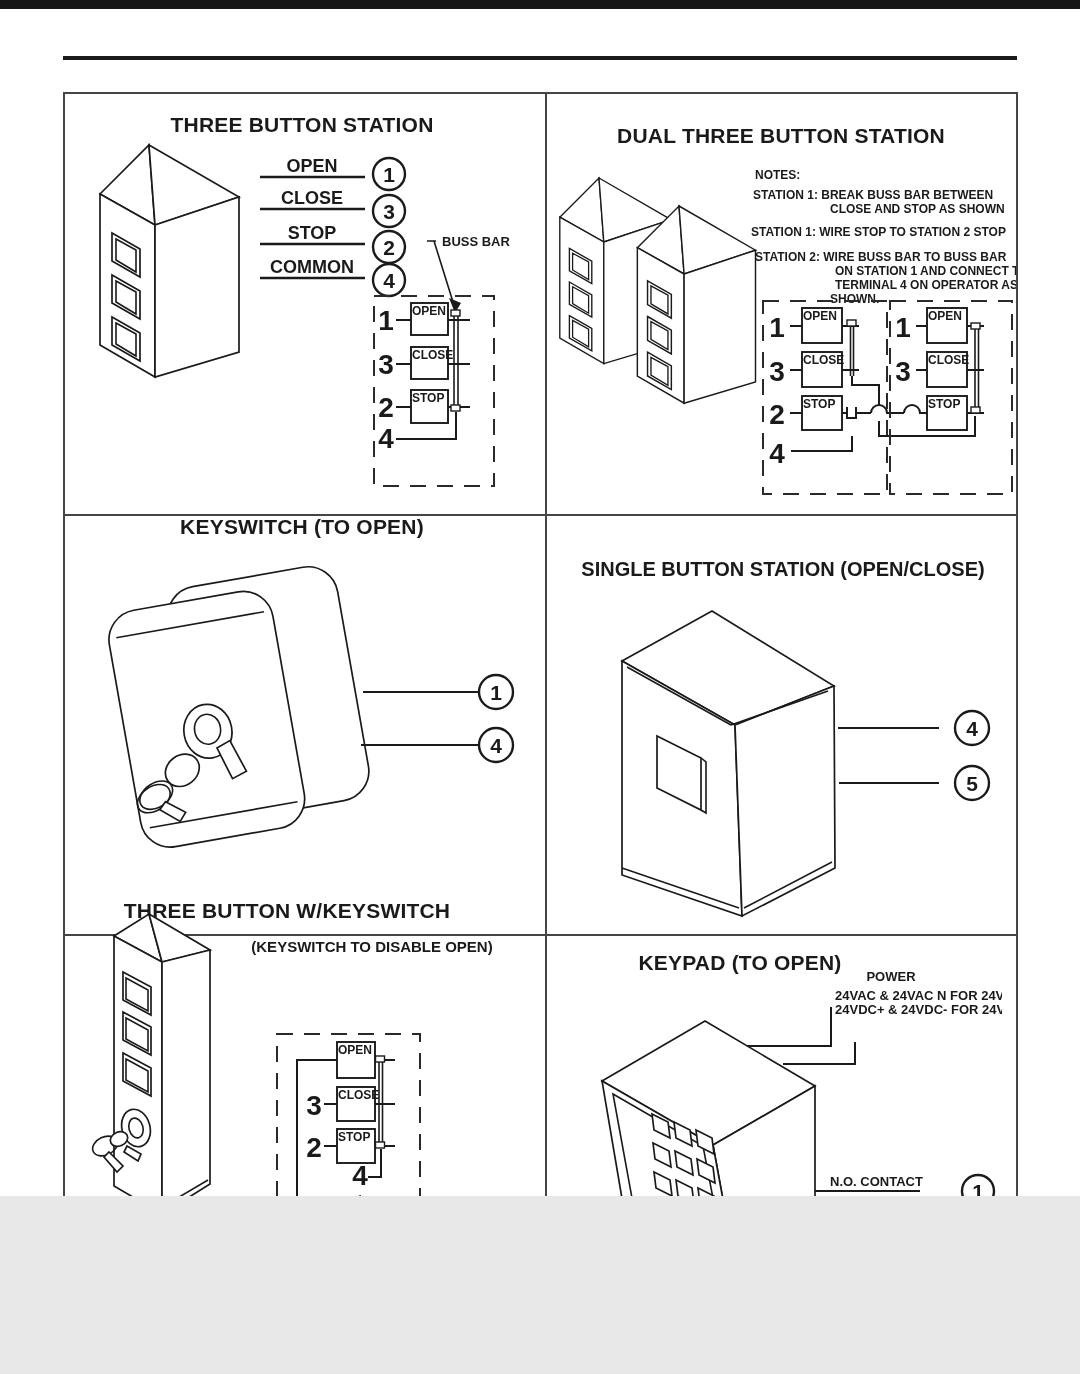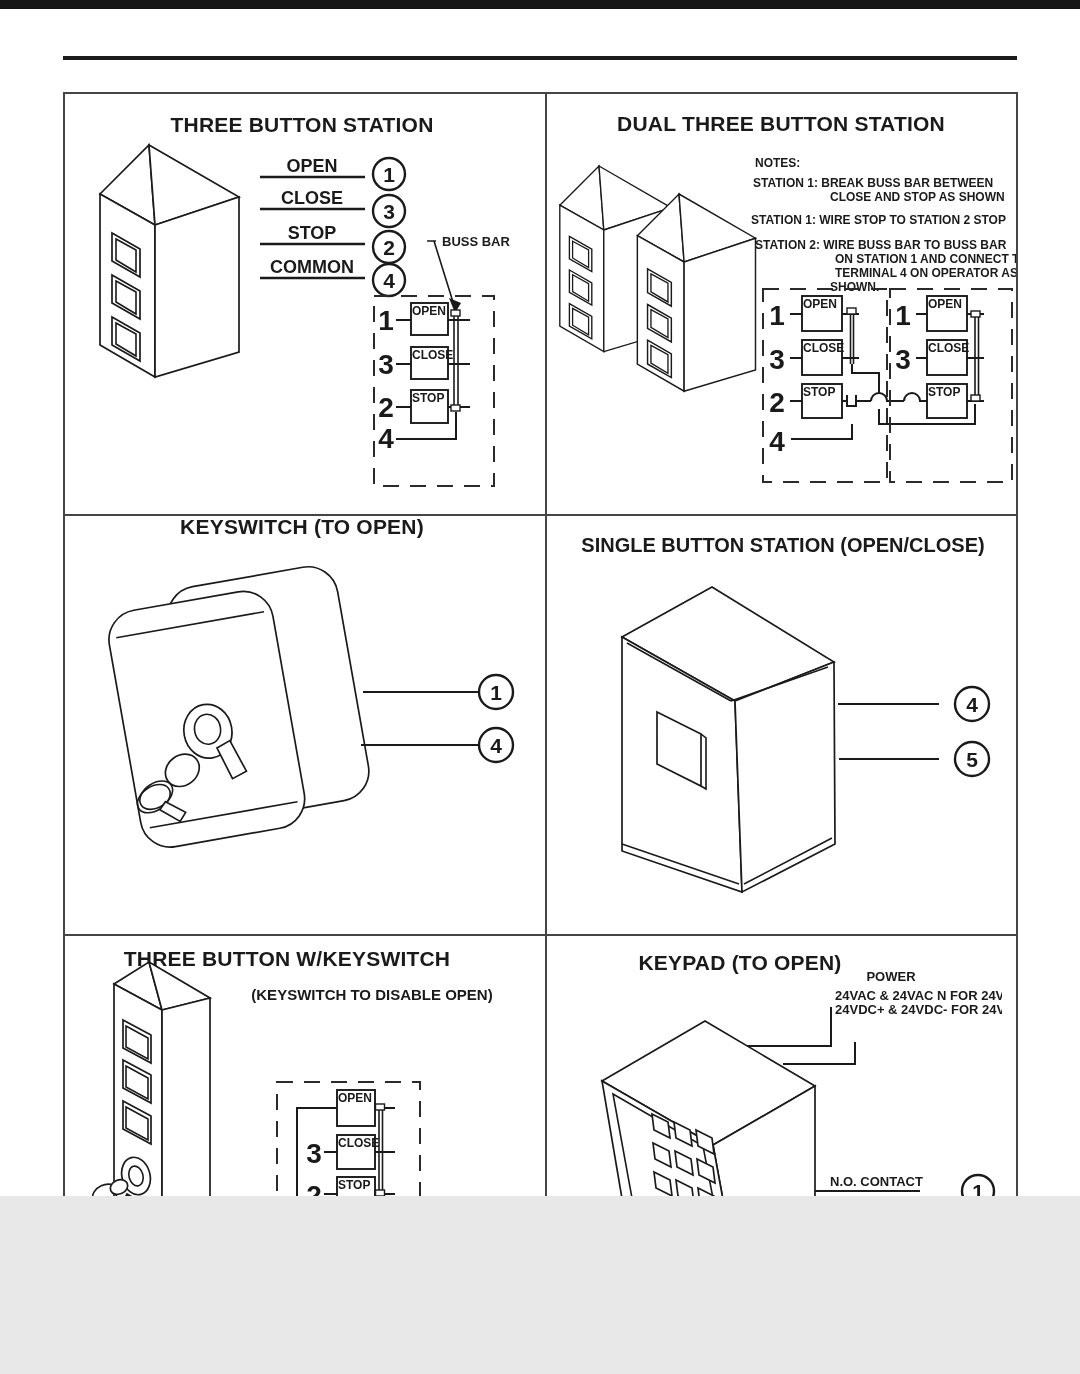--- a/index.html
+++ b/index.html
@@ -118,21 +118,21 @@
           <g>
             <line class="thin" x1="389" y1="221" x2="389" y2="315"></line>
             <line class="thin" x1="393" y1="221" x2="393" y2="315"></line>
             <rect class="cap" x="386" y="216" width="9" height="6"></rect>
             <rect class="cap" x="386" y="311" width="9" height="6"></rect>
           </g>
         </g>
       </svg>
     </div>
 
-    <div class="cell" style="left:482;top:0;width:469px;height:418px;left:482px">
+    <div class="cell" style="left:482;top:12px;width:469px;height:418px;left:482px">
       <svg width="469" height="418" viewBox="0 0 469 418">
         <text class="title" x="234" y="37">DUAL THREE BUTTON STATION</text>
         <use href="#pedestal" transform="translate(52,72) scale(0.8)"></use>
         <use href="#pedestal" transform="translate(132,100) scale(0.85)"></use>
 
         <g>
           <text class="note" x="208" y="73">NOTES:</text>
           <text class="note" x="206" y="93">STATION 1: BREAK BUSS BAR BETWEEN</text>
           <text class="note" x="283" y="107">CLOSE AND STOP AS SHOWN</text>
           <text class="note" x="204" y="130">STATION 1: WIRE STOP TO STATION 2 STOP</text>
@@ -212,21 +212,21 @@
           </g>
           <line class="ln" x1="296" y1="247" x2="413" y2="247"></line>
           <g>
             <circle class="ccirc" cx="431" cy="247" r="17"></circle>
             <text class="cnum" x="431" y="255">4</text>
           </g>
         </g>
       </svg>
     </div>
 
-    <div class="cell" style="left:482px;top:422px;width:469px;height:416px">
+    <div class="cell" style="left:482px;top:446px;width:469px;height:416px">
       <svg width="469" height="416" viewBox="0 0 469 416">
         <text class="title-sm" x="236" y="36">SINGLE BUTTON STATION (OPEN/CLOSE)</text>
         <g>
           <path class="shape" d="M75,121 L165,71 L287,146 L188,185 Z"></path>
           <path class="shape" d="M75,121 L188,185 L195,376 L75,335 Z"></path>
           <path class="shape" d="M188,185 L287,146 L288,328 L195,376 Z"></path>
           <path class="thin" d="M80,127 L184,185 M184,185 L281,151"></path>
           <path class="thin" d="M75,328 L192,368 M197,368 L285,322"></path>
           <path class="shape" d="M110,196 L154,218 L154,270 L110,248 Z"></path>
           <path class="thin" d="M154,218 L159,222 L159,273 L154,270"></path>
@@ -239,21 +239,21 @@
           </g>
           <line class="ln" x1="292" y1="243" x2="392" y2="243"></line>
           <g>
             <circle class="ccirc" cx="425" cy="243" r="17"></circle>
             <text class="cnum" x="425" y="251">5</text>
           </g>
         </g>
       </svg>
     </div>
 
-    <div class="cell" style="left:0;top:842px;width:480px;height:413px">
+    <div class="cell" style="left:0;top:794px;width:480px;height:413px">
       <svg width="480" height="413" viewBox="0 0 480 413">
         <text class="title" x="222" y="30">THREE BUTTON W/KEYSWITCH</text>
         <text class="sub" x="307" y="64">(KEYSWITCH TO DISABLE OPEN)</text>
 
         <g>
           <path class="shape" d="M49,48 L84,26 L97,74 Z"></path>
           <path class="shape" d="M84,26 L145,62 L97,74 Z"></path>
           <path class="shape" d="M49,48 L97,74 L97,326 L49,298 Z"></path>
           <path class="shape" d="M97,74 L145,62 L145,296 L97,326 Z"></path>
           <path class="thin" d="M99,318 L143,292"></path>

